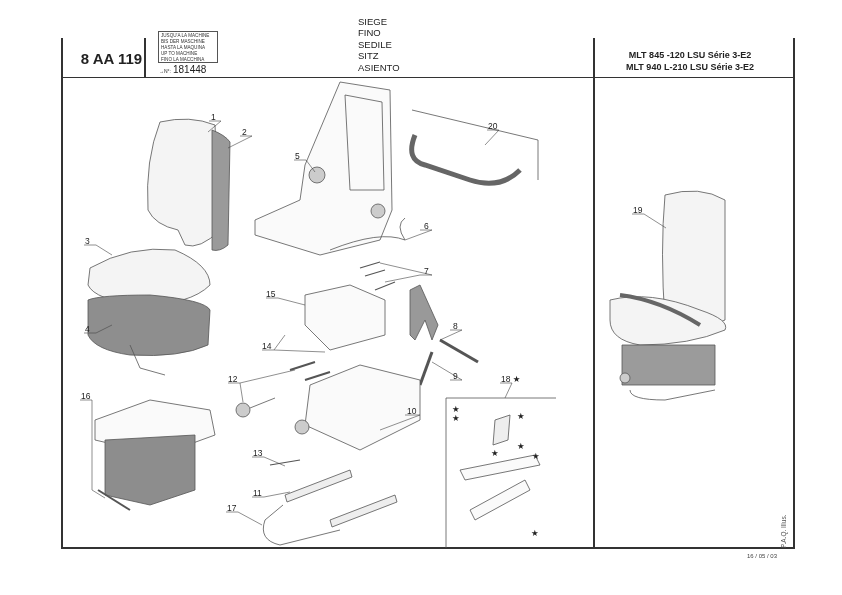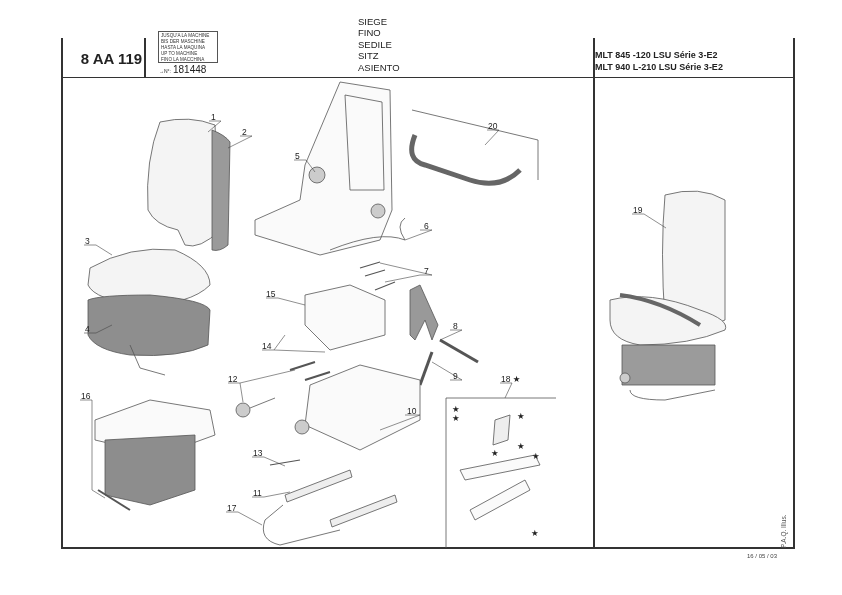--- a/index.html
+++ b/index.html
@@ -6,21 +6,21 @@
   body{width:842px;height:595px;position:relative;overflow:hidden;font-family:"Liberation Sans",sans-serif;color:#222;}
   .frame{position:absolute;left:61px;top:77px;width:734px;height:472px;border-left:2px solid #333;border-right:2px solid #333;border-bottom:2px solid #333;border-top:1px solid #333;box-sizing:border-box;}
   .refbox{position:absolute;left:61px;top:38px;width:85px;height:40px;border-left:2px solid #333;border-right:2px solid #333;box-sizing:border-box;}
   .ref{position:absolute;left:0;right:0;top:12px;text-align:center;font-weight:bold;font-size:15px;padding-left:16px;}
   .untilbox{position:absolute;left:158px;top:31px;width:60px;height:32px;border:1px solid #555;box-sizing:border-box;padding:1px 2px;}
   .untilbox div{font-size:4.6px;line-height:6px;white-space:nowrap;color:#333;}
   .serial{position:absolute;left:159px;top:64px;font-size:10px;}
   .serial .pfx{font-size:5px;margin-right:2px;}
   .titles{position:absolute;left:358px;top:16px;font-size:9.5px;line-height:11.4px;}
   .modelbox{position:absolute;left:593px;top:38px;width:202px;height:40px;border-left:2px solid #333;border-right:2px solid #333;box-sizing:border-box;}
-  .modelbox div{position:absolute;left:0;right:8px;text-align:left;font-weight:bold;font-size:9px;}
+  .modelbox div{position:absolute;left:0;right:8px;text-align:center;font-weight:bold;font-size:9px;}
   .divider{position:absolute;left:593px;top:78px;width:2px;height:470px;background:#333;}
   .date{position:absolute;left:747px;top:553px;font-size:6px;color:#444;}
   .paq{position:absolute;left:777px;top:500px;font-size:6.5px;color:#555;transform:rotate(-90deg);transform-origin:left top;white-space:nowrap;}
   svg{position:absolute;left:0;top:0;}
   .lbl{font-size:8.5px;font-family:"Liberation Sans",sans-serif;fill:#222;}
 </style>
 </head>
 <body>
 
 <div class="refbox">

